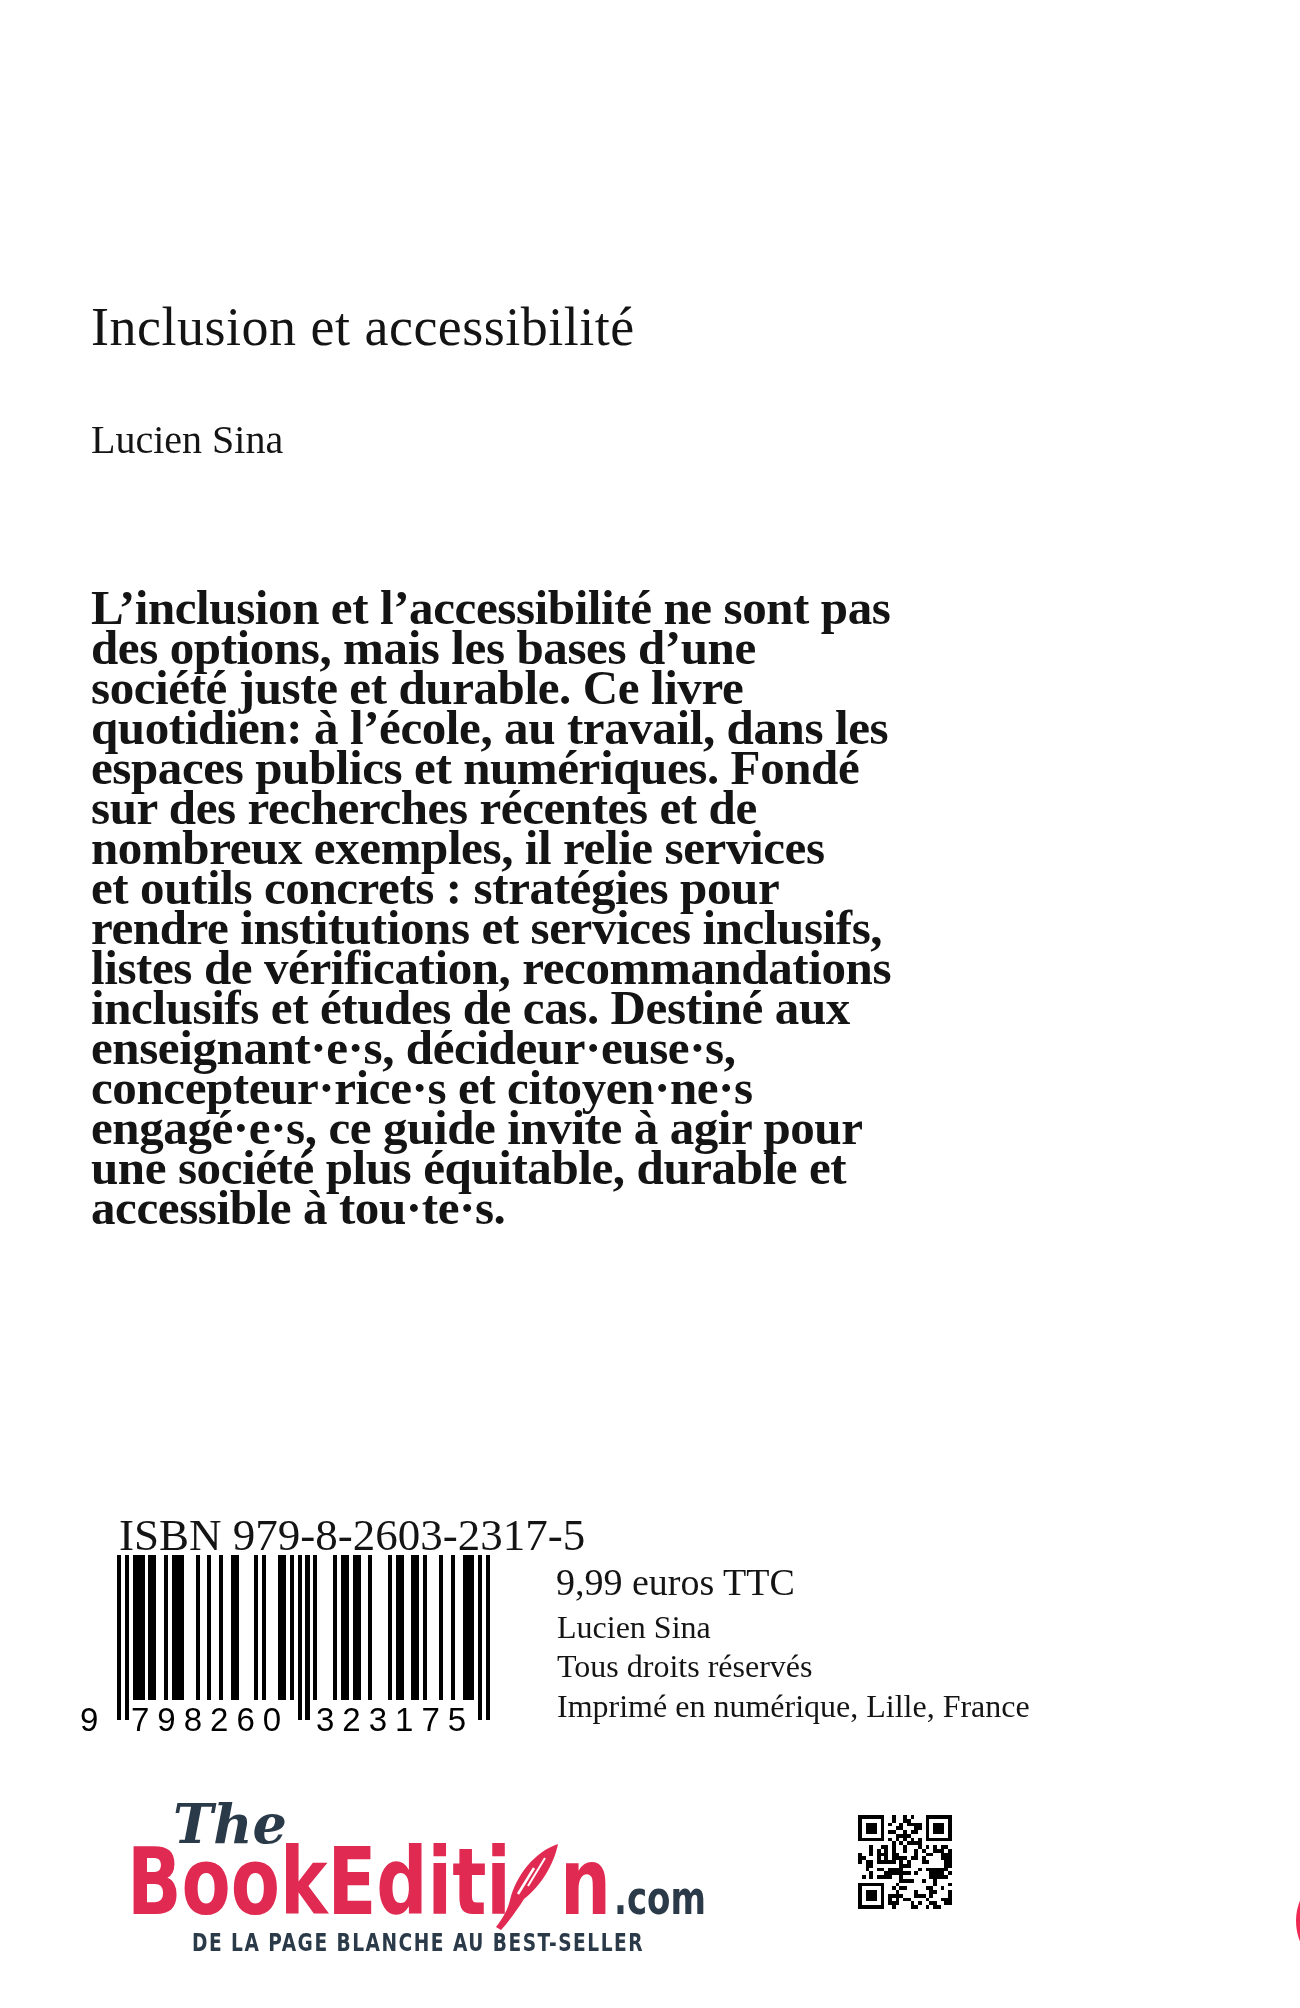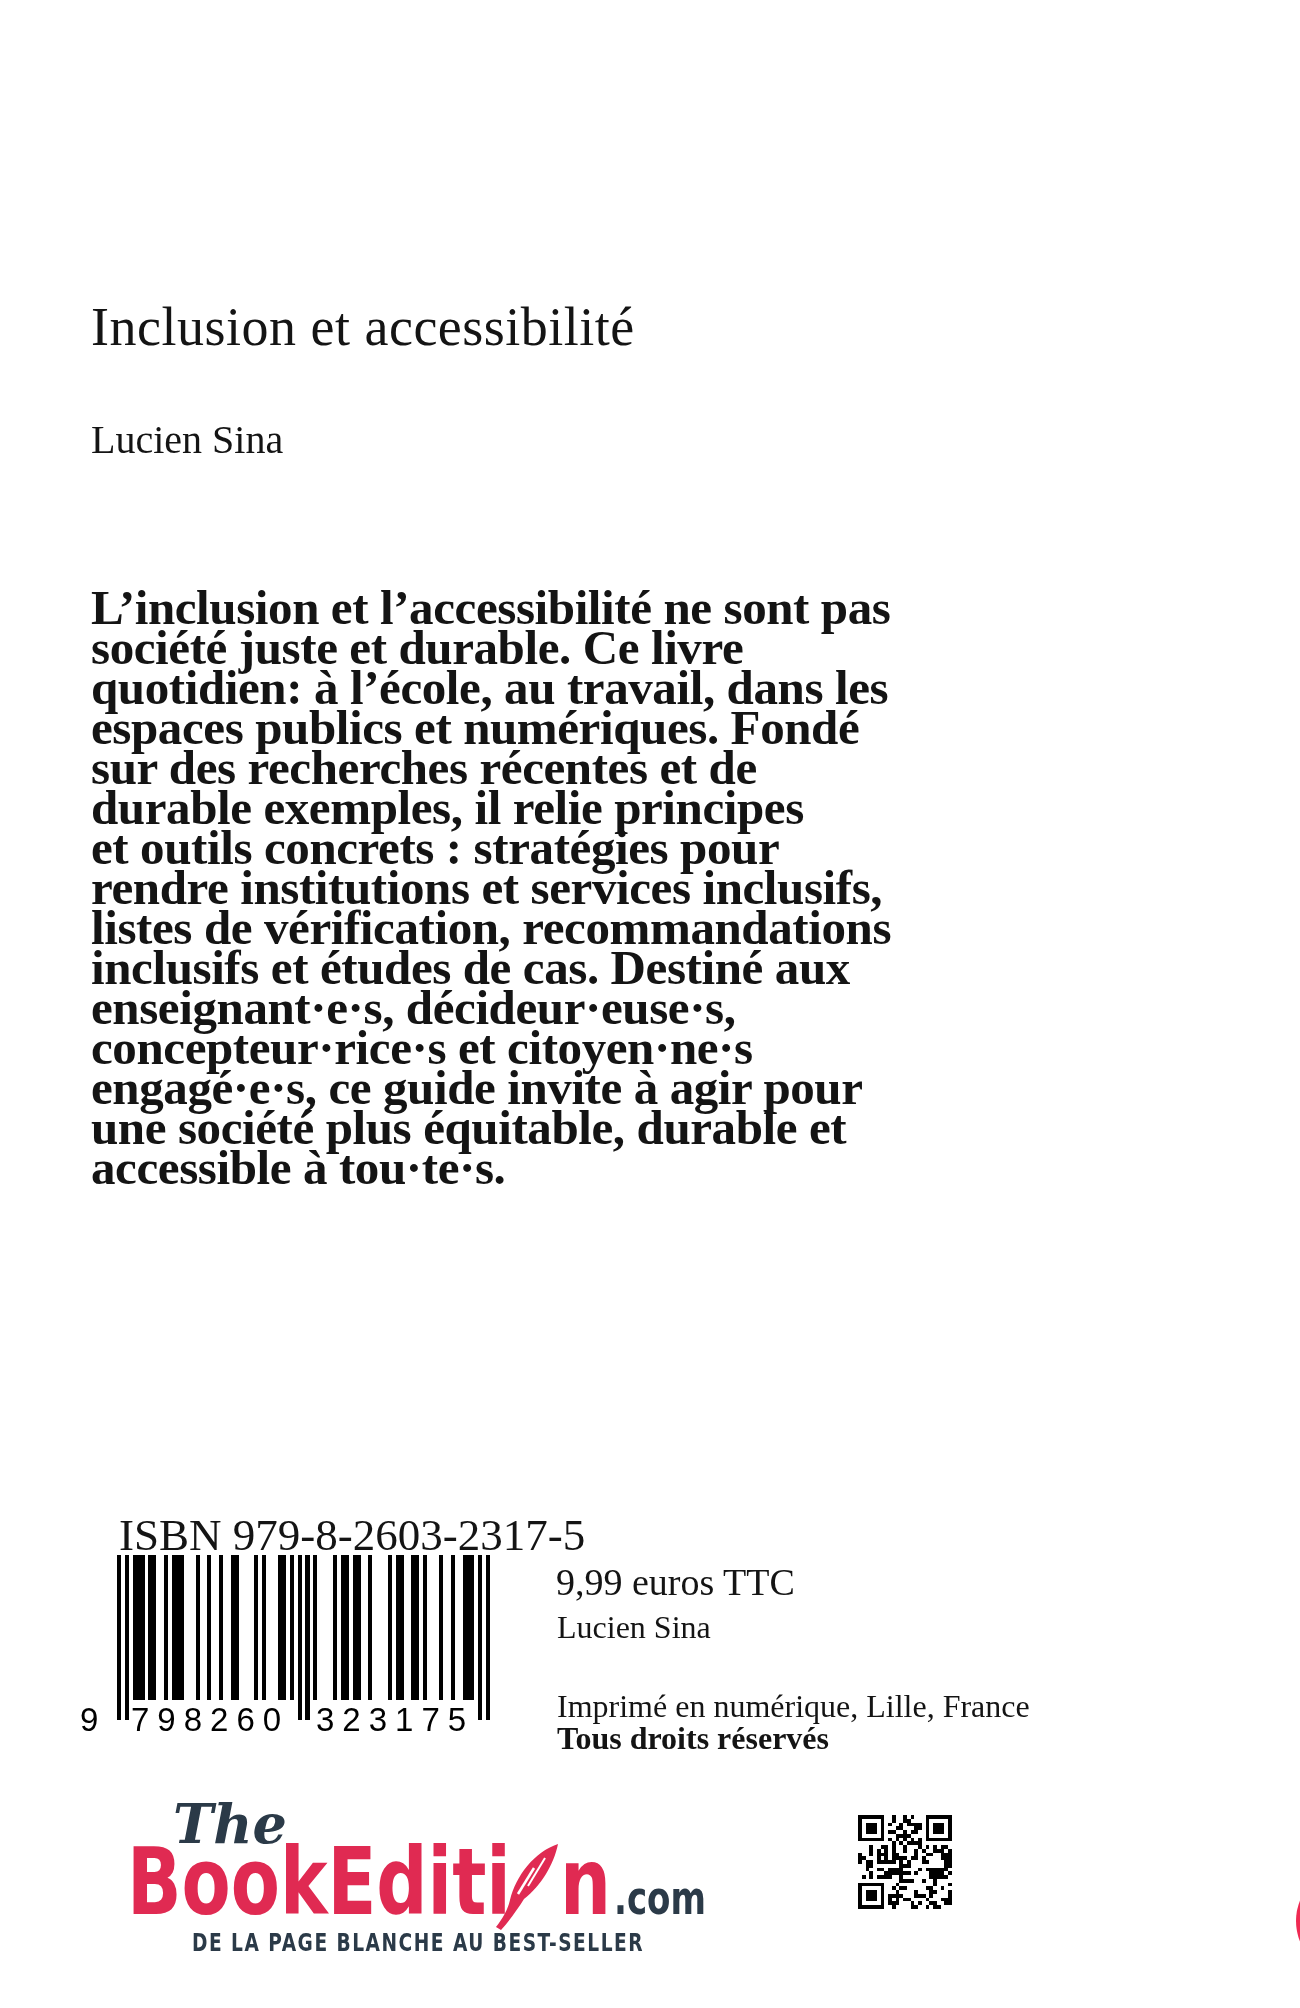--- a/index.html
+++ b/index.html
@@ -61,21 +61,21 @@
     left:556px; top:1560px;
     font-size:38px;
     white-space:nowrap;
   }
   .imprint-line{
     left:557px;
     font-size:32px;
     white-space:nowrap;
   }
   .imp-1{top:1609px;}
-  .imp-2{top:1720px;font-weight:bold;}
+  .imp-2{top:1648px;}
   .imp-3{top:1688px;}
   .logo-svg{left:118px; top:1790px;}
   .logo-script{
     font-family:"DejaVu Serif", serif;
     font-style:italic;
     font-weight:bold;
     font-size:54px;
     fill:var(--navy);
   }
   .logo-main{
@@ -109,25 +109,26 @@
 <body>
 
 <div class="page">
 
   <div class="abs book-title">Inclusion et accessibilité</div>
 
   <div class="abs book-author">Lucien Sina</div>
 
   <div class="abs description" id="description">
       <div class="desc-line">L’inclusion et l’accessibilité ne sont pas</div>
+      <div class="desc-line">des options, mais les bases d’une</div>
       <div class="desc-line">société juste et durable. Ce livre</div>
       <div class="desc-line">quotidien: à l’école, au travail, dans les</div>
       <div class="desc-line">espaces publics et numériques. Fondé</div>
       <div class="desc-line">sur des recherches récentes et de</div>
-      <div class="desc-line">durable exemples, il relie principes</div>
+      <div class="desc-line">nombreux exemples, il relie services</div>
       <div class="desc-line">et outils concrets : stratégies pour</div>
       <div class="desc-line">rendre institutions et services inclusifs,</div>
       <div class="desc-line">listes de vérification, recommandations</div>
       <div class="desc-line">inclusifs et études de cas. Destiné aux</div>
       <div class="desc-line">enseignant·e·s, décideur·euse·s,</div>
       <div class="desc-line">concepteur·rice·s et citoyen·ne·s</div>
       <div class="desc-line">engagé·e·s, ce guide invite à agir pour</div>
       <div class="desc-line">une société plus équitable, durable et</div>
       <div class="desc-line">accessible à tou·te·s.</div>
     </div>

